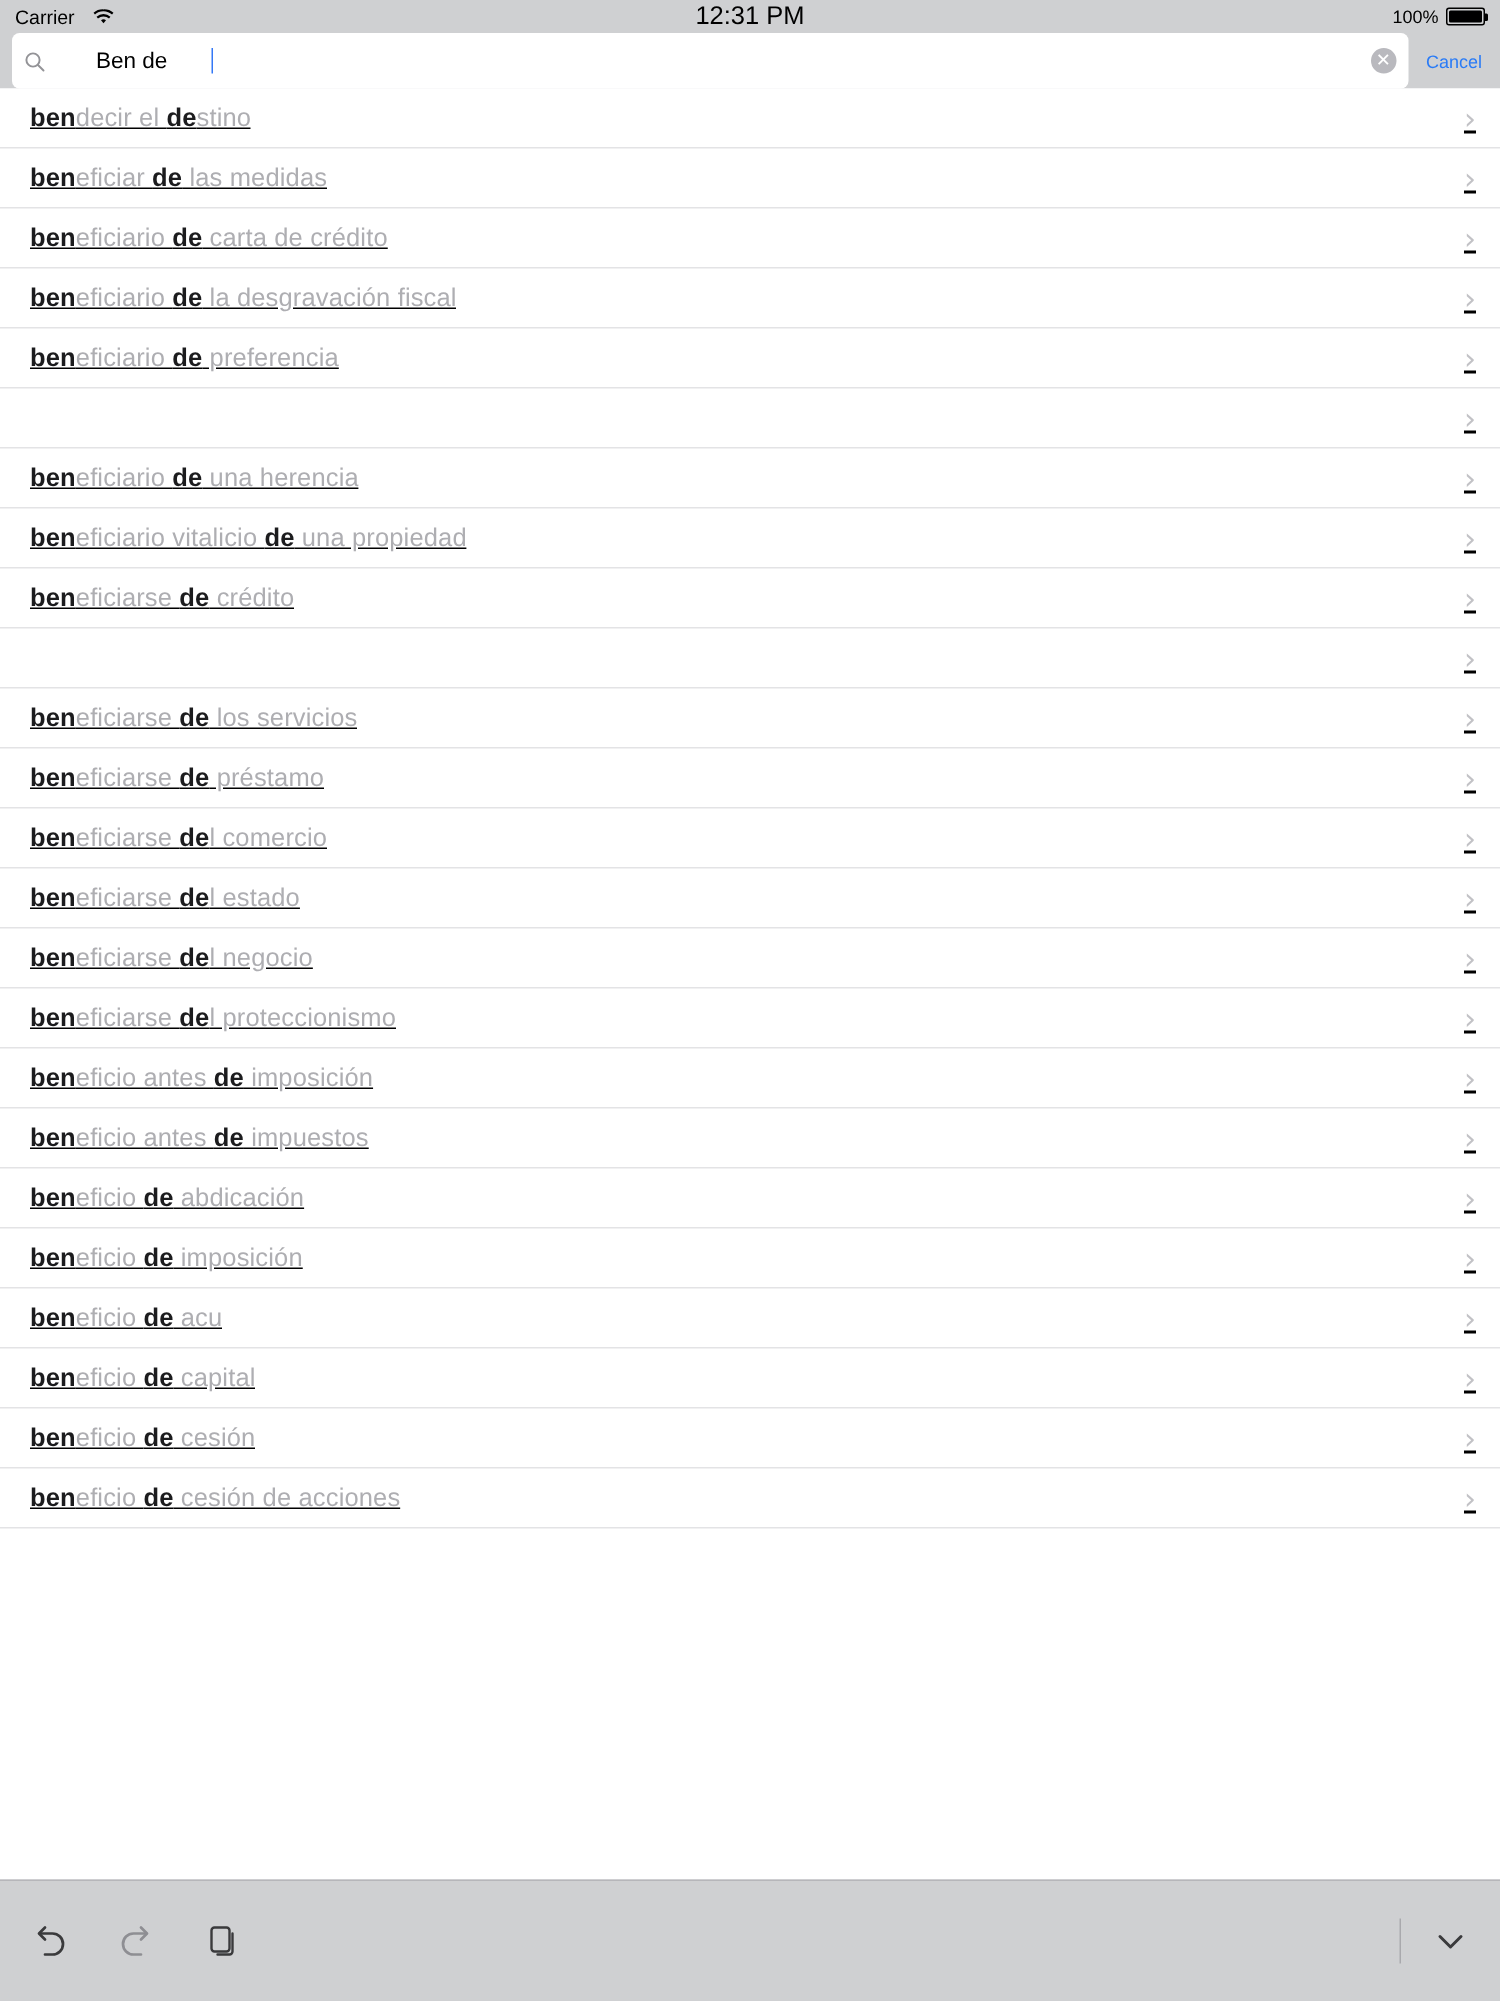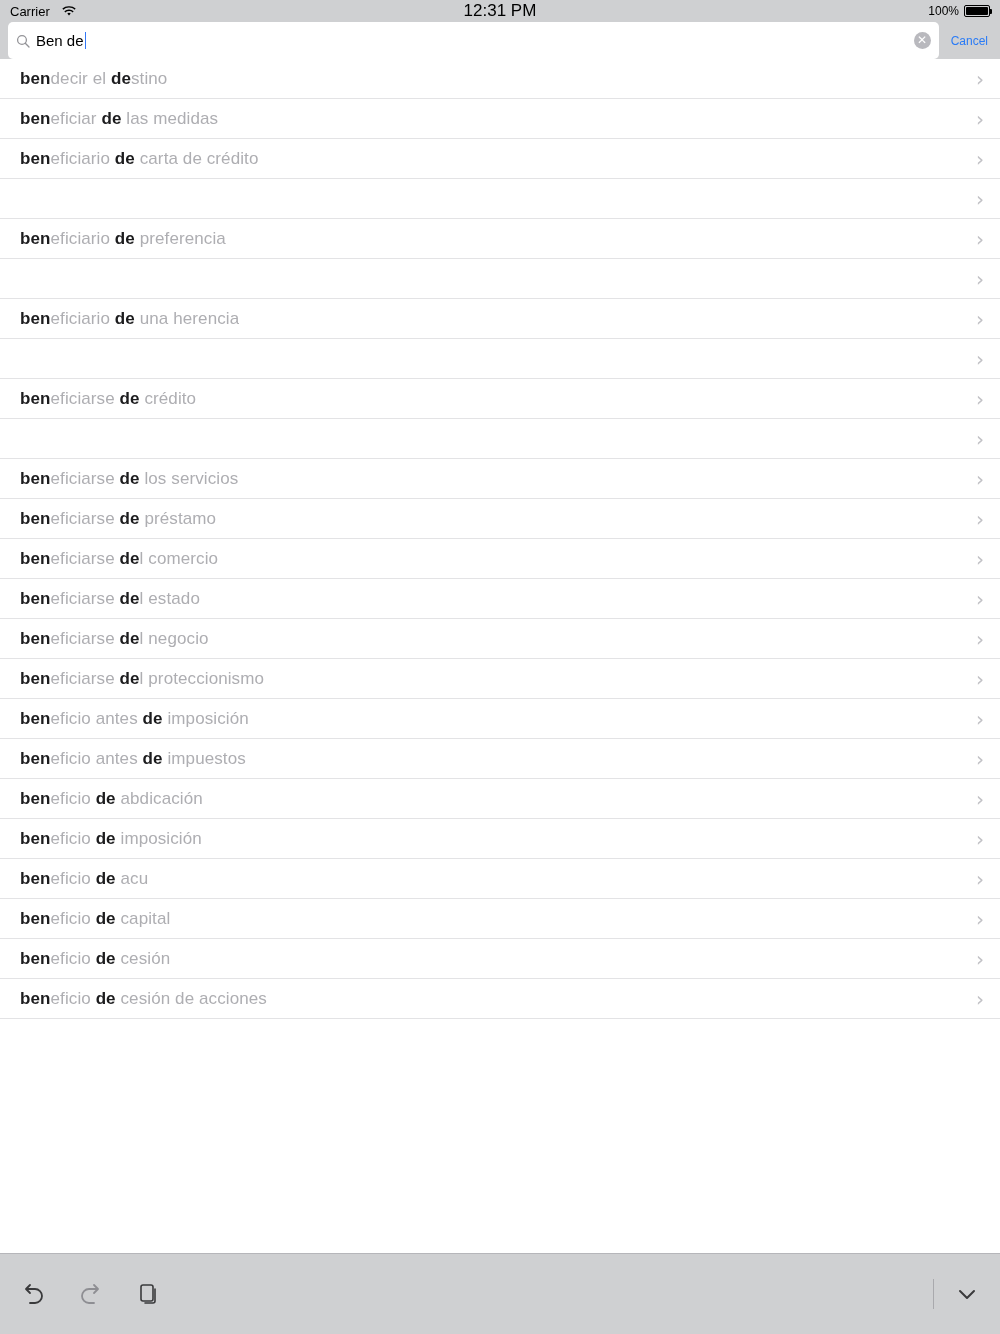--- a/index.html
+++ b/index.html
@@ -57,20 +57,21 @@
   }
   .search-field {
     flex: 1;
     height: 37px;
     background: #ffffff;
     border-radius: 5px;
     display: flex;
     align-items: center;
     padding: 0 8px;
     position: relative;
+    gap: 28px;
   }
   .search-glyph {
     width: 14px; height: 14px; margin-right: 6px; flex: 0 0 auto;
     opacity: .55;
   }
   .search-text {
     font-size: 15px;
     color: #000;
     white-space: nowrap;
   }
@@ -109,20 +110,21 @@
     overflow: hidden;
     background: #fff;
   }
   .row {
     height: 40px;
     display: flex;
     align-items: center;
     padding: 0 16px 0 20px;
     border-bottom: 1px solid #e3e3e5;
     position: relative;
+    text-decoration: underline;
   }
   .row-text {
     font-size: 17px;
     color: #aeaeb2;
     white-space: nowrap;
     overflow: hidden;
     letter-spacing: 0.1px;
   }
   .row-text b { color: #1c1c1e; font-weight: 700; }
   .chev {
@@ -194,34 +196,36 @@
     </div>
     <div class="row">
       <div class="row-text"><b>ben</b><span>eficiar </span><b>de</b><span> las medidas</span></div>
       <span class="chev">›</span>
     </div>
     <div class="row">
       <div class="row-text"><b>ben</b><span>eficiario </span><b>de</b><span> carta de crédito</span></div>
       <span class="chev">›</span>
     </div>
     <div class="row">
+      <div class="row-text"><b>ben</b><span>eficiario </span><b>de</b><span> la desgravación fiscal</span></div>
       <span class="chev">›</span>
     </div>
     <div class="row">
       <div class="row-text"><b>ben</b><span>eficiario </span><b>de</b><span> preferencia</span></div>
       <span class="chev">›</span>
     </div>
     <div class="row">
       <span class="chev">›</span>
     </div>
     <div class="row">
       <div class="row-text"><b>ben</b><span>eficiario </span><b>de</b><span> una herencia</span></div>
       <span class="chev">›</span>
     </div>
     <div class="row">
+      <div class="row-text"><b>ben</b><span>eficiario vitalicio </span><b>de</b><span> una propiedad</span></div>
       <span class="chev">›</span>
     </div>
     <div class="row">
       <div class="row-text"><b>ben</b><span>eficiarse </span><b>de</b><span> crédito</span></div>
       <span class="chev">›</span>
     </div>
     <div class="row">
       <span class="chev">›</span>
     </div>
     <div class="row">

